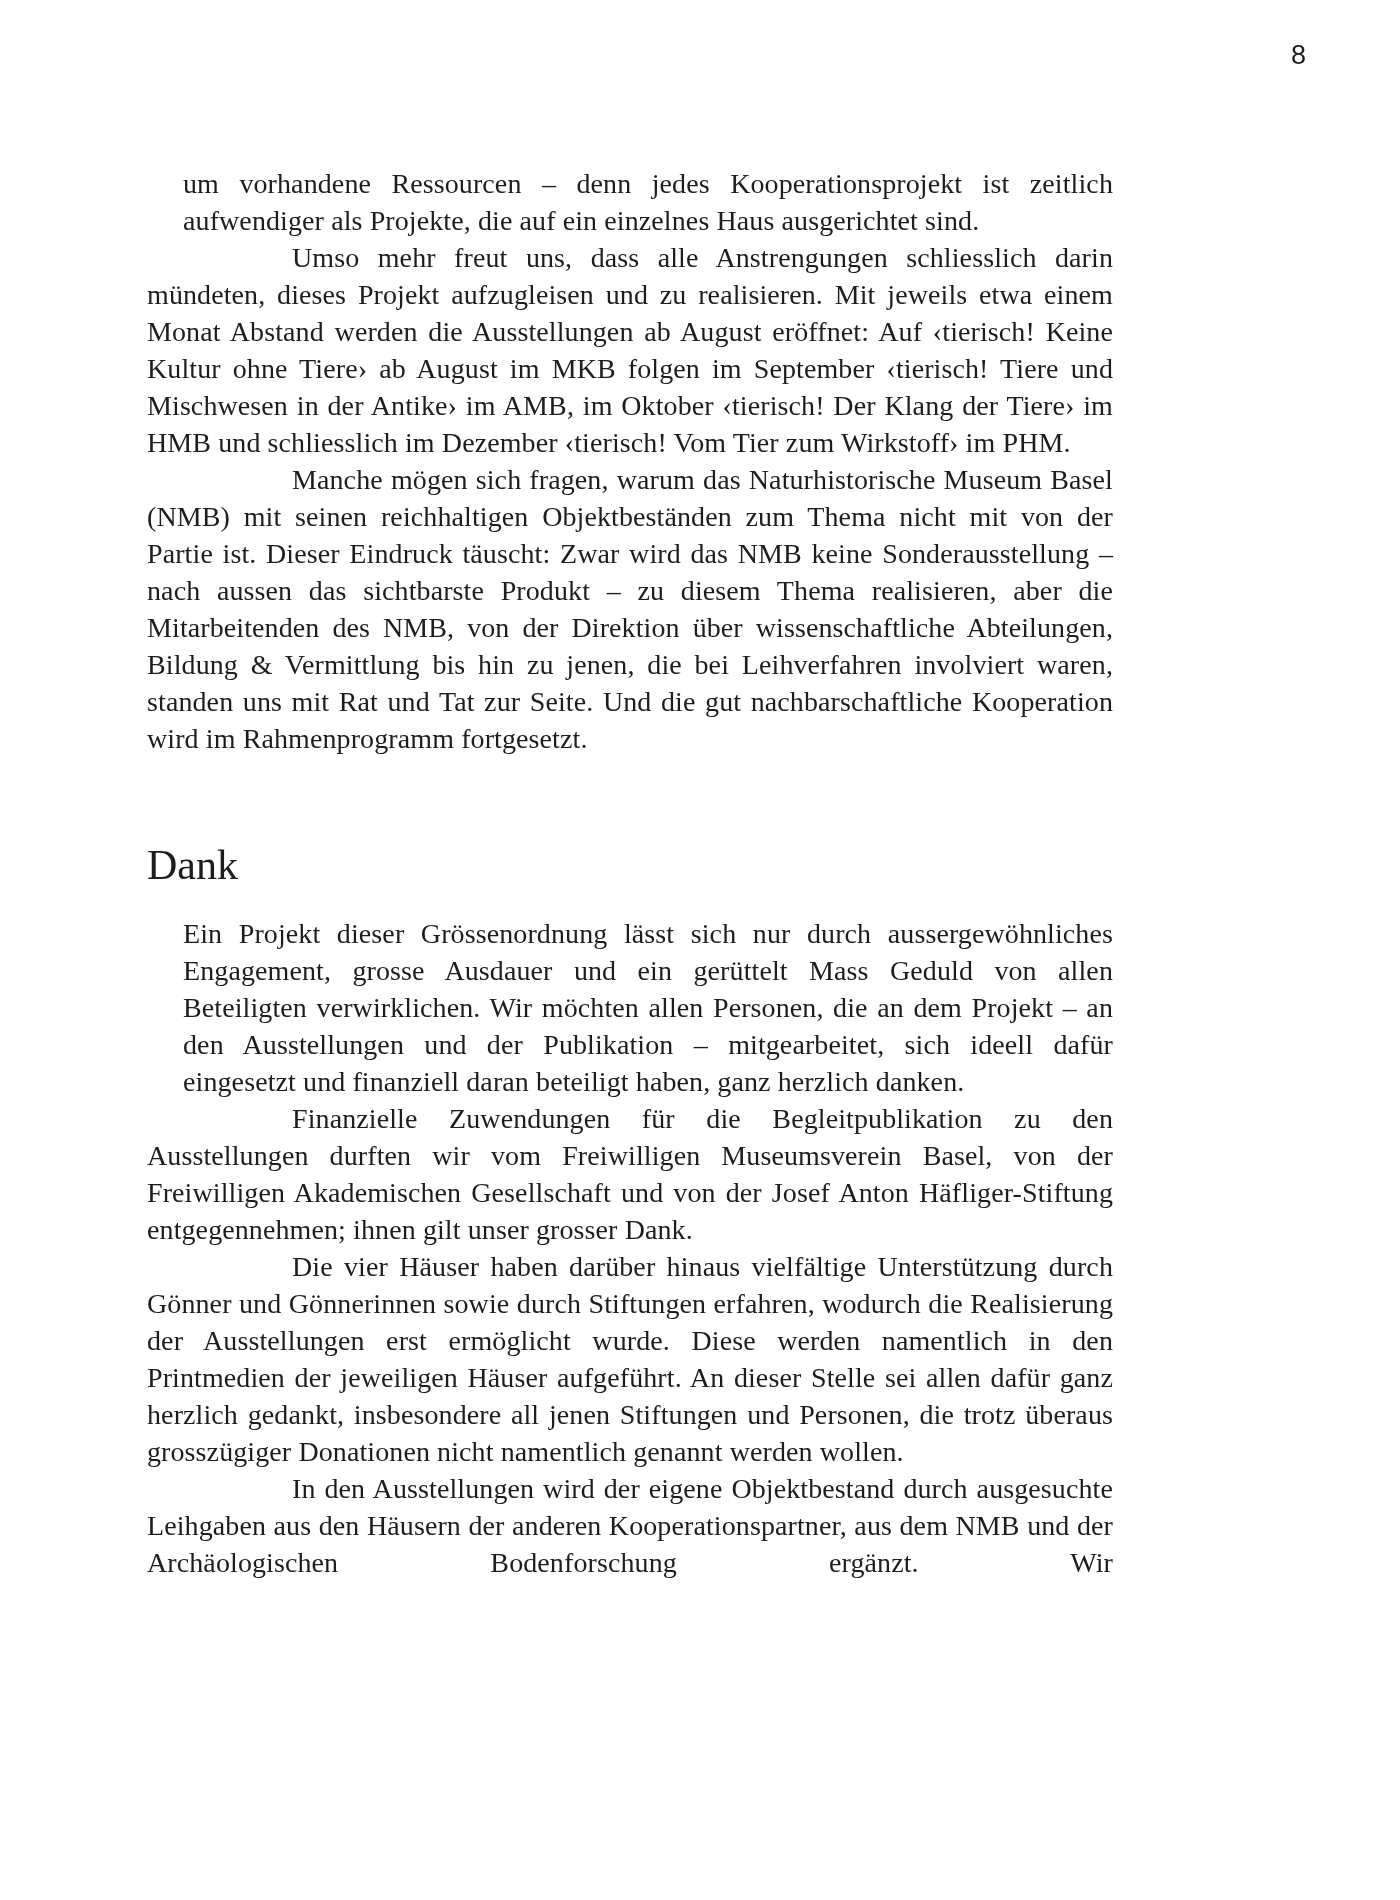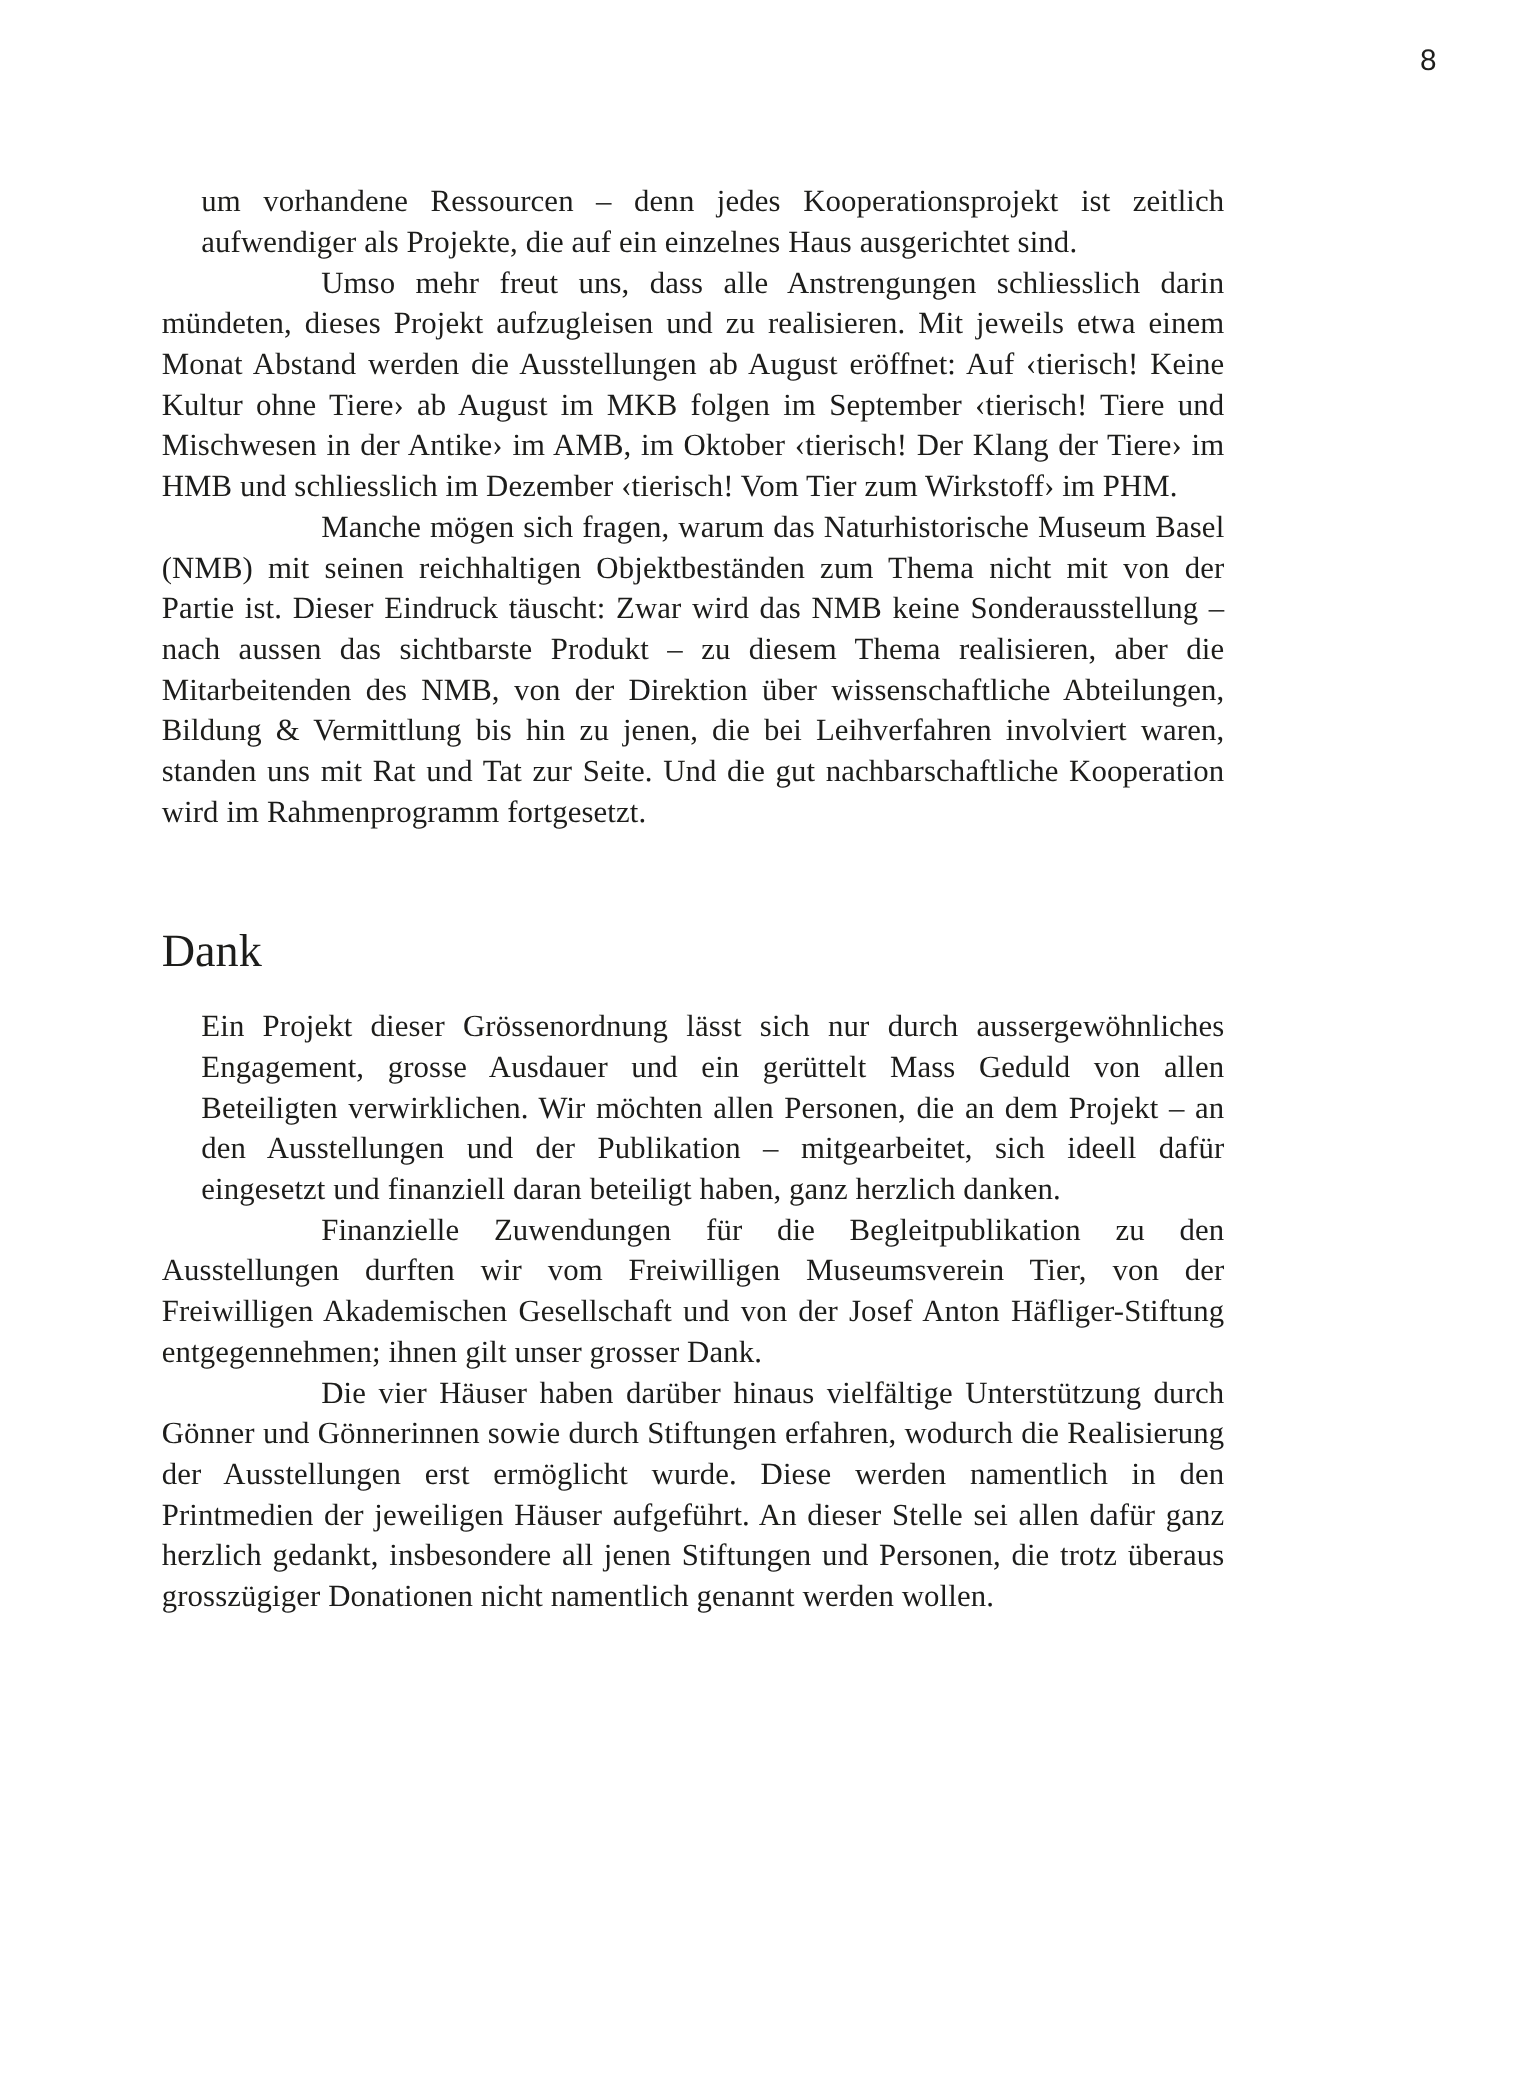--- a/index.html
+++ b/index.html
@@ -71,19 +71,20 @@
     <p class="para no-indent">um vorhandene Ressourcen – denn jedes Kooperationsprojekt ist zeitlich aufwendiger als Projekte, die auf ein einzelnes Haus ausgerichtet sind.</p>
 
     <p class="para">Umso mehr freut uns, dass alle Anstrengungen schliesslich darin mündeten, dieses Projekt aufzugleisen und zu realisieren. Mit jeweils etwa einem Monat Abstand werden die Ausstellungen ab August eröffnet: Auf ‹tierisch! Keine Kultur ohne Tiere› ab August im MKB folgen im September ‹tierisch! Tiere und Mischwesen in der Antike› im AMB, im Oktober ‹tierisch! Der Klang der Tiere› im HMB und schliesslich im Dezember ‹tierisch! Vom Tier zum Wirkstoff› im PHM.</p>
 
     <p class="para">Manche mögen sich fragen, warum das Naturhistorische Museum Basel (NMB) mit seinen reichhaltigen Objektbeständen zum Thema nicht mit von der Partie ist. Dieser Eindruck täuscht: Zwar wird das NMB keine Sonderausstellung – nach aussen das sichtbarste Produkt – zu diesem Thema realisieren, aber die Mitarbeitenden des NMB, von der Direktion über wissenschaftliche Abteilungen, Bildung &amp; Vermittlung bis hin zu jenen, die bei Leihverfahren involviert waren, standen uns mit Rat und Tat zur Seite. Und die gut nachbarschaftliche Kooperation wird im Rahmenprogramm fortgesetzt.</p>
 
     <h1 class="heading">Dank</h1>
 
     <p class="para no-indent">Ein Projekt dieser Grössenordnung lässt sich nur durch aussergewöhnliches Engagement, grosse Ausdauer und ein gerüttelt Mass Geduld von allen Beteiligten verwirklichen. Wir möchten allen Personen, die an dem Projekt – an den Ausstellungen und der Publikation – mitgearbeitet, sich ideell dafür eingesetzt und finanziell daran beteiligt haben, ganz herzlich danken.</p>
 
-    <p class="para">Finanzielle Zuwendungen für die Begleitpublikation zu den Ausstellungen durften wir vom Freiwilligen Museumsverein Tier, von der Freiwilligen Akademischen Gesellschaft und von der Josef Anton Häfliger-Stiftung entgegennehmen; ihnen gilt unser grosser Dank.</p>
+    <p class="para">Finanzielle Zuwendungen für die Begleitpublikation zu den Ausstellungen durften wir vom Freiwilligen Museumsverein Basel, von der Freiwilligen Akademischen Gesellschaft und von der Josef Anton Häfliger-Stiftung entgegennehmen; ihnen gilt unser grosser Dank.</p>
 
     <p class="para">Die vier Häuser haben darüber hinaus vielfältige Unterstützung durch Gönner und Gönnerinnen sowie durch Stiftungen erfahren, wodurch die Realisierung der Ausstellungen erst ermöglicht wurde. Diese werden namentlich in den Printmedien der jeweiligen Häuser aufgeführt. An dieser Stelle sei allen dafür ganz herzlich gedankt, insbesondere all jenen Stiftungen und Personen, die trotz überaus grosszügiger Donationen nicht namentlich genannt werden wollen.</p>
 
+    <p class="para cont-line">In den Ausstellungen wird der eigene Objektbestand durch ausgesuchte Leihgaben aus den Häusern der anderen Kooperationspartner, aus dem NMB und der Archäologischen Bodenforschung ergänzt. Wir</p>
 
   </div>
 </div>
 
 </body></html>

